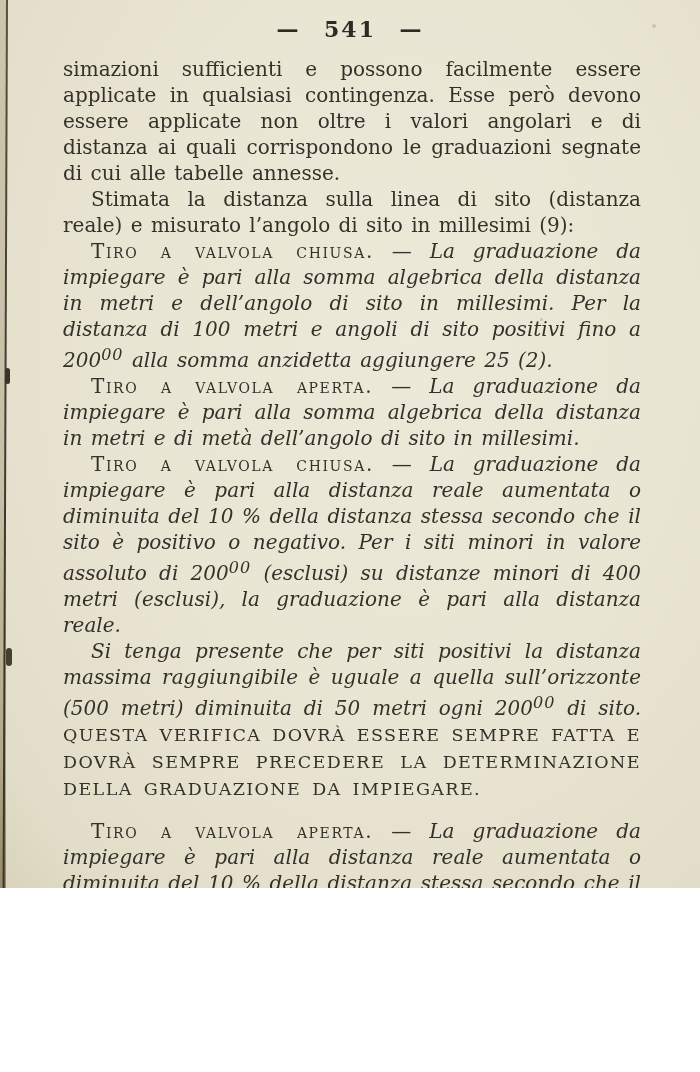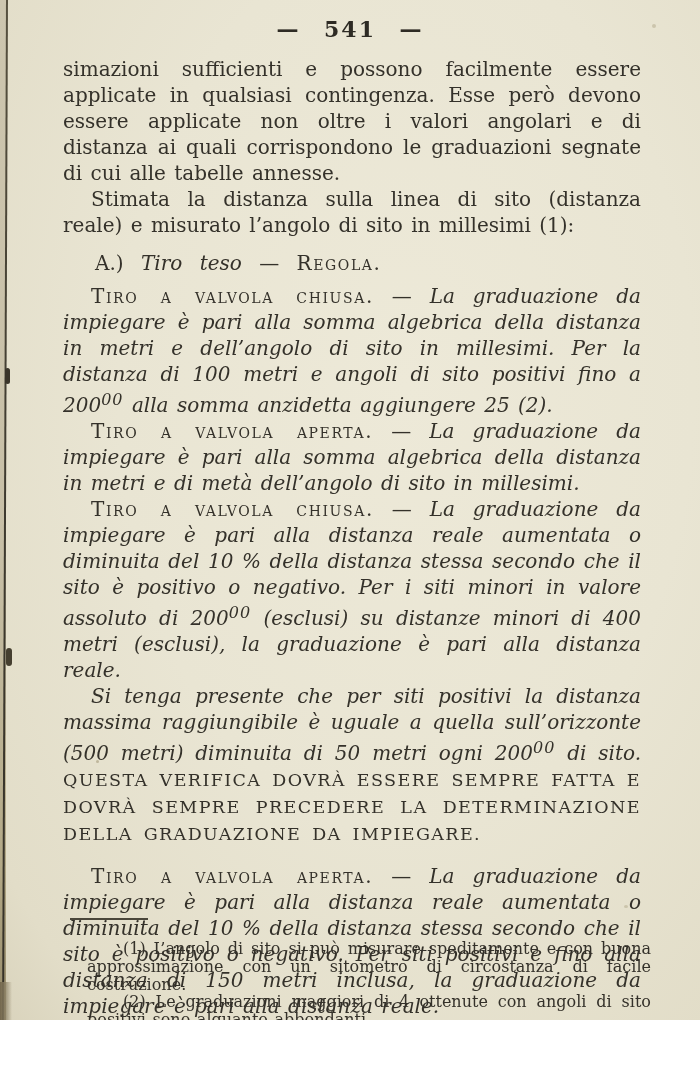--- a/index.html
+++ b/index.html
@@ -1,18 +1,18 @@
 <!DOCTYPE html>
 <html><head>
 <meta charset="utf-8">
 <style>
   html,body{margin:0;padding:0;}
   .scan{
     position:relative;
-    width:700px;height:1020px;
+    width:700px;height:888px;
     overflow:hidden;
     font-family:"DejaVu Serif", serif;
     color:#34312a;
     background:
       radial-gradient(ellipse at 58% 38%, #ede9d8 0%, #e9e5d3 50%, #e2ddc8 88%, #d9d3bc 100%);
   }
   
   .edge-strip{
     position:absolute;left:0;top:0;width:6px;height:100%;
     background:linear-gradient(to bottom,#cdc6af 0%, #c7bfa6 55%, #b3a987 85%, #958a69 100%);
@@ -120,22 +120,21 @@
   <div class="corner-smudge"></div>
   <div class="speck s1"></div>
   <div class="speck s2"></div>
   <div class="speck s3"></div>
   <div class="speck s4"></div>
 
   <div class="page-number">— 541 —</div>
 
   <div class="text-column">
       <p class="para noindent"><span class="run-rm">simazioni sufficienti e possono facilmente essere applicate in qualsiasi contingenza. Esse però devono essere applicate non oltre i valori angolari e di distanza ai quali corrispondono le graduazioni segnate di cui alle tabelle annesse.</span></p>
-      <p class="para"><span class="run-rm">Stimata la distanza sulla linea di sito (distanza reale) e misurato l’angolo di sito in millesimi (1):</span></p>
-      <p class="para heading"><span class="run-rm">A.) </span><span class="run-it">Tiro teso</span><span class="run-rm"> — </span><span class="run-sc">Regola.</span></p>
+      <p class="para"><span class="run-rm">Stimata la distanza sulla linea di sito (distanza reale) e misurato l’angolo di sito in millesimi (9):</span></p>
       <p class="para"><span class="run-sc">Tiro a valvola chiusa.</span><span class="run-rm"> — </span><span class="run-it">La graduazione da impiegare è pari alla somma algebrica della distanza in metri e dell’angolo di sito in millesimi. Per la distanza di 100 metri e angoli di sito positivi fino a 200</span><span class="run-sup">00</span><span class="run-it"> alla somma anzidetta aggiungere 25 (2).</span></p>
       <p class="para"><span class="run-sc">Tiro a valvola aperta.</span><span class="run-rm"> — </span><span class="run-it">La graduazione da impiegare è pari alla somma algebrica della distanza in metri e di metà dell’angolo di sito in millesimi.</span></p>
       <p class="para"><span class="run-sc">Tiro a valvola chiusa.</span><span class="run-rm"> — </span><span class="run-it">La graduazione da impiegare è pari alla distanza reale aumentata o diminuita del 10 % della distanza stessa secondo che il sito è positivo o negativo. Per i siti minori in valore assoluto di 200</span><span class="run-sup">00</span><span class="run-it"> (esclusi) su distanze minori di 400 metri (esclusi), la graduazione è pari alla distanza reale.</span></p>
       <p class="para"><span class="run-it">Si tenga presente che per siti positivi la distanza massima raggiungibile è uguale a quella sull’orizzonte (500 metri) diminuita di 50 metri ogni 200</span><span class="run-sup">00</span><span class="run-it"> di sito. </span><span class="run-caps">QUESTA VERIFICA DOVRÀ ESSERE SEMPRE FATTA E DOVRÀ SEMPRE PRECEDERE LA DETERMINAZIONE DELLA GRADUAZIONE DA IMPIEGARE.</span></p>
       <p class="para" style="margin-top: 16px;"><span class="run-sc">Tiro a valvola aperta.</span><span class="run-rm"> — </span><span class="run-it">La graduazione da impiegare è pari alla distanza reale aumentata o diminuita del 10 % della distanza stessa secondo che il sito è positivo o negativo. Per siti positivi e fino alla distanza di 150 metri inclusa, la graduazione da impiegare è pari alla distanza reale.</span></p>
       <p class="para"><span class="run-it">Si tenga presente che per siti positivi la gittata massima raggiungibile è linea a quella sull’orizzonte</span></p>
     </div>
 
   <div class="footnote-rule"></div>
   <div class="footnotes">

